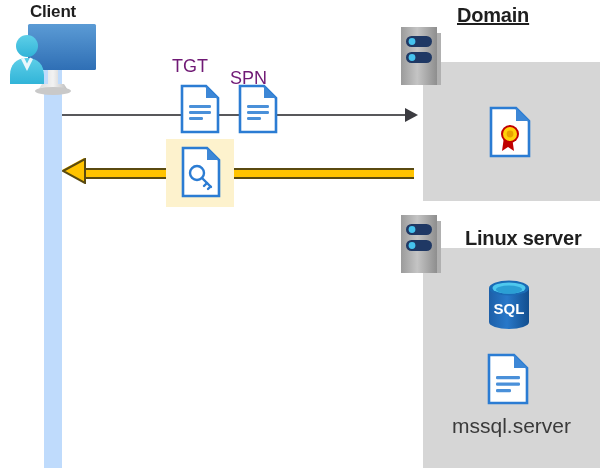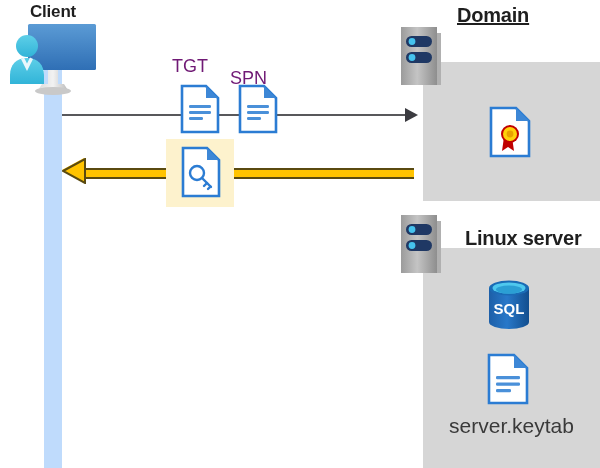--- a/index.html
+++ b/index.html
@@ -293,15 +293,15 @@
   <div class="abs" id="keytab-doc">
     <svg width="42" height="52" viewBox="0 0 42 52">
       <path d="M2 2 h25 l13 13 v35 H2 z" fill="#ffffff" stroke="#2b7cd3" stroke-width="2.6"></path>
       <path d="M27 2 l13 13 h-13 z" fill="#3d87d6"></path>
       <rect x="9" y="23" width="24" height="3.2" rx="1.3" fill="#4a90d9"></rect>
       <rect x="9" y="29.5" width="24" height="3.2" rx="1.3" fill="#4a90d9"></rect>
       <rect x="9" y="36" width="15" height="3.2" rx="1.3" fill="#4a90d9"></rect>
     </svg>
   </div>
 
-  <div class="abs" id="keytab-label">server.keytab</div>
+  <div class="abs" id="keytab-label">mssql.server</div>
 
 </div>
 
 </body></html>

